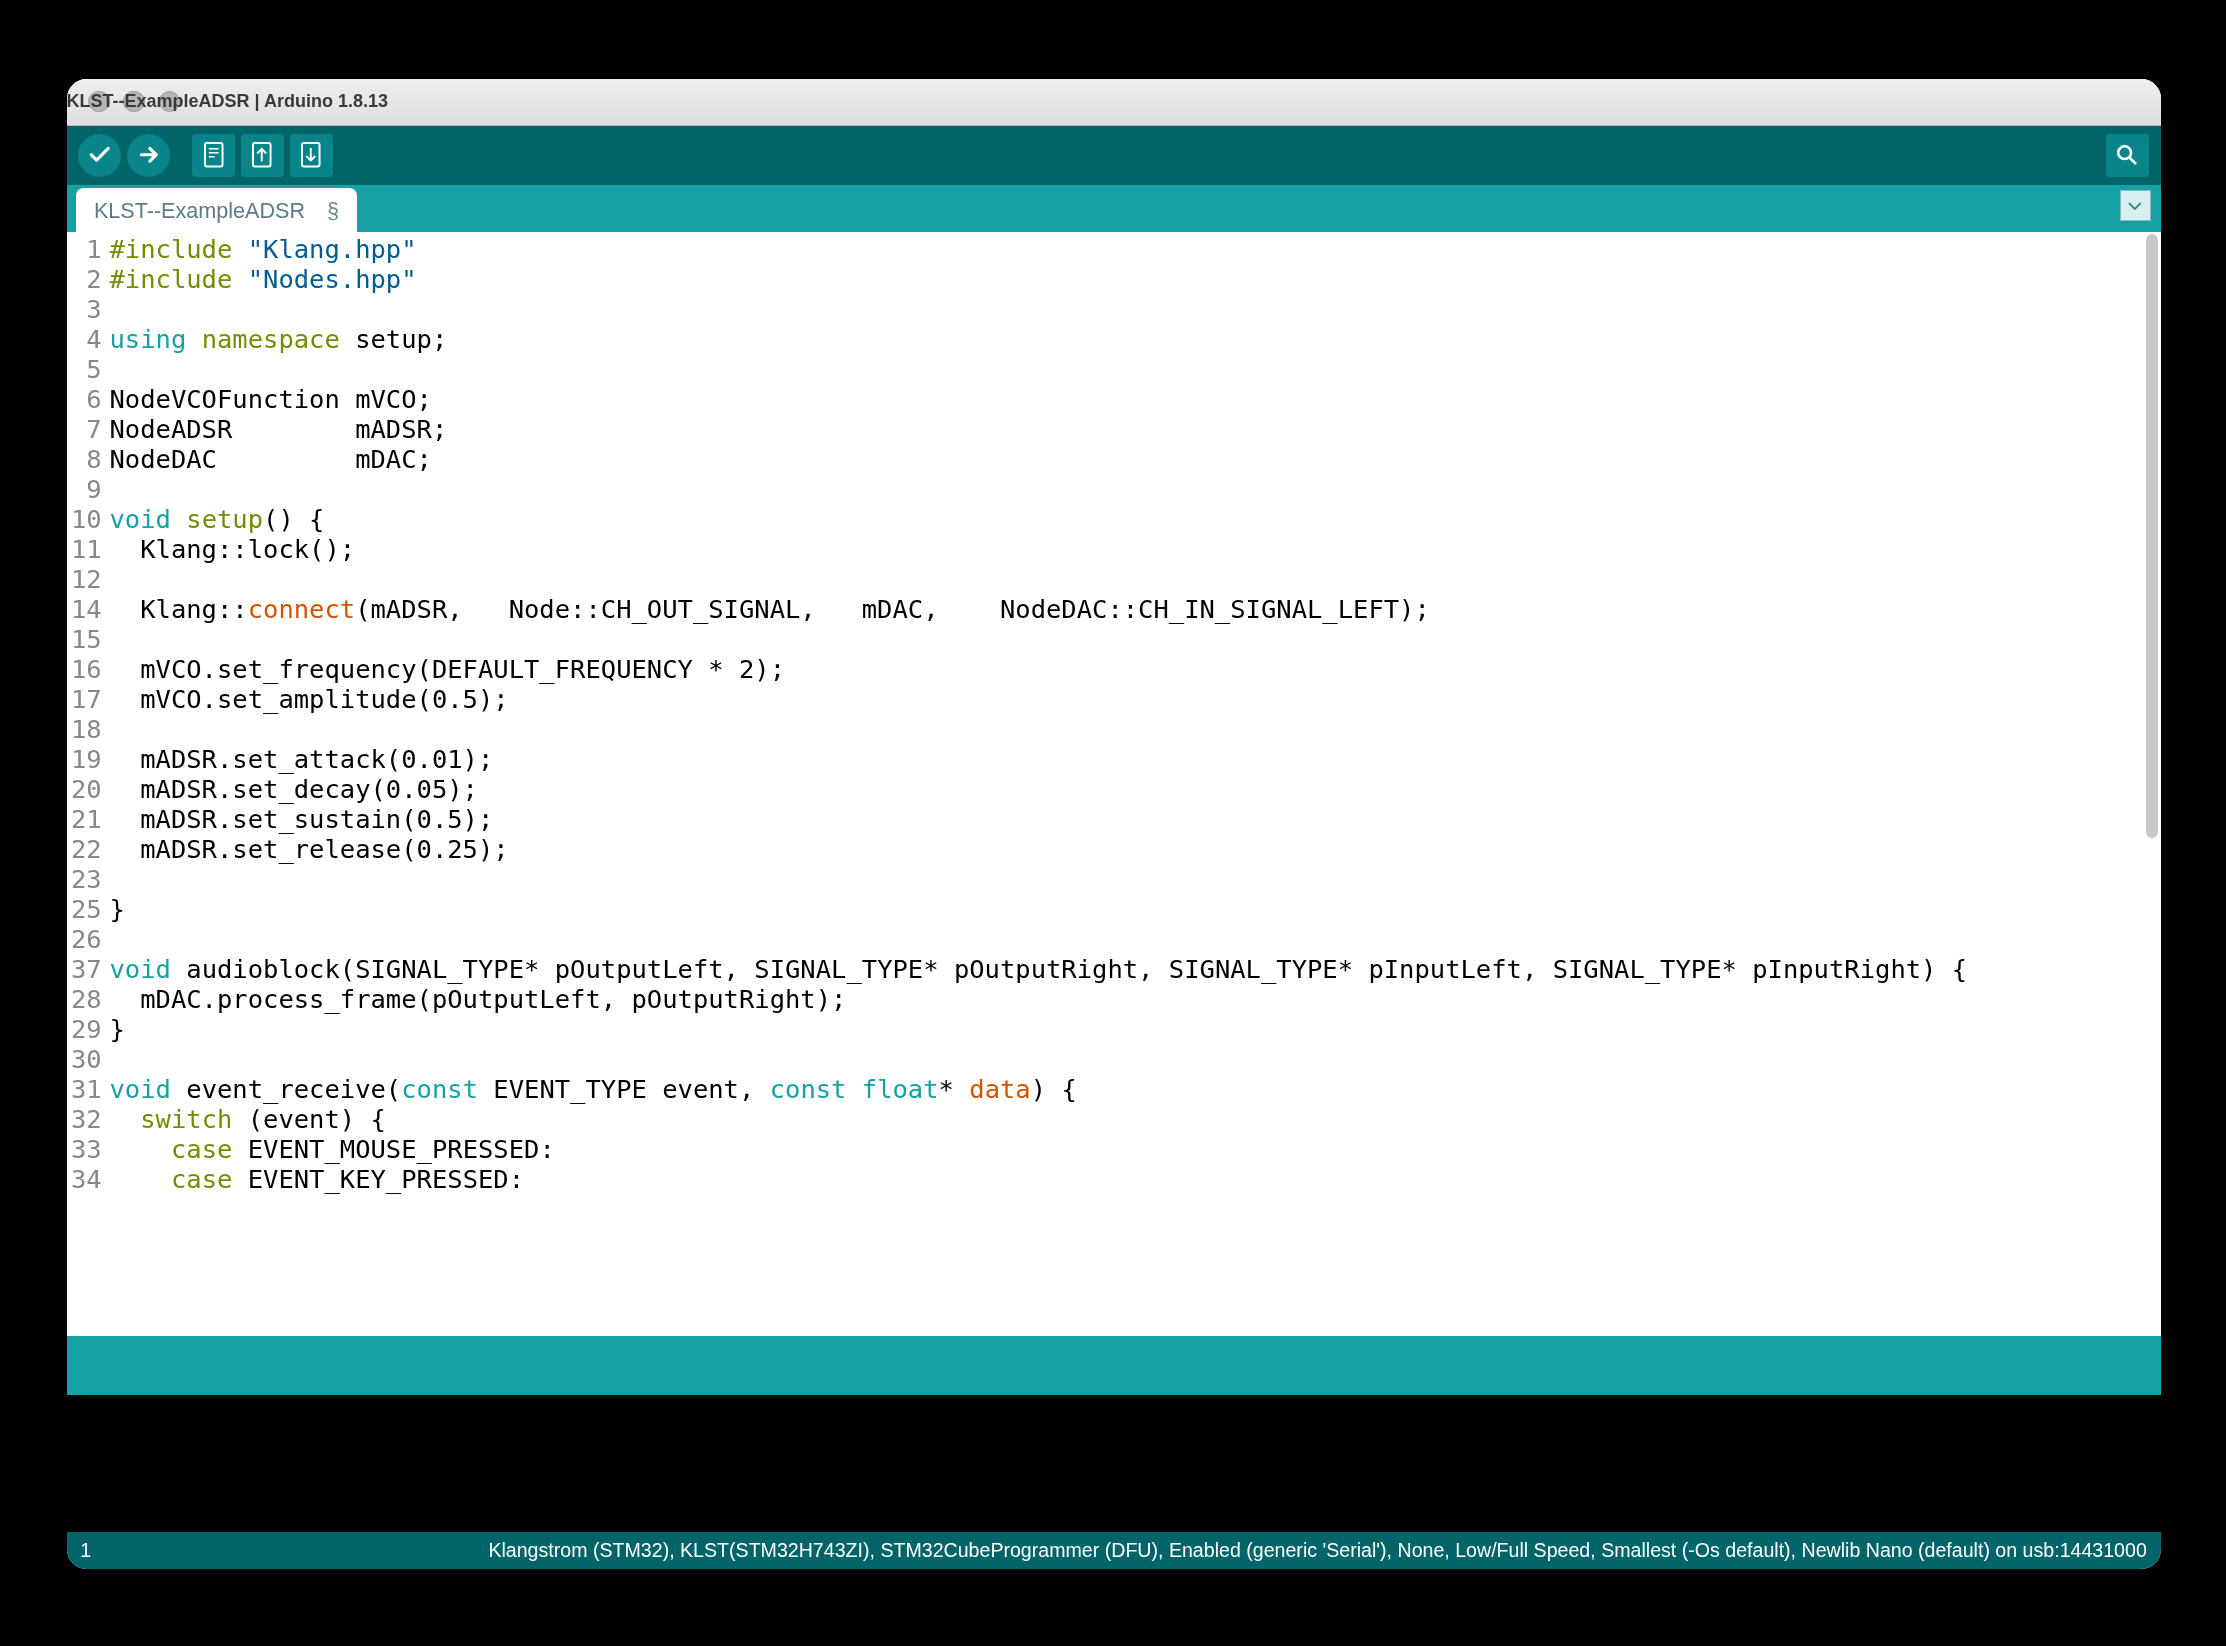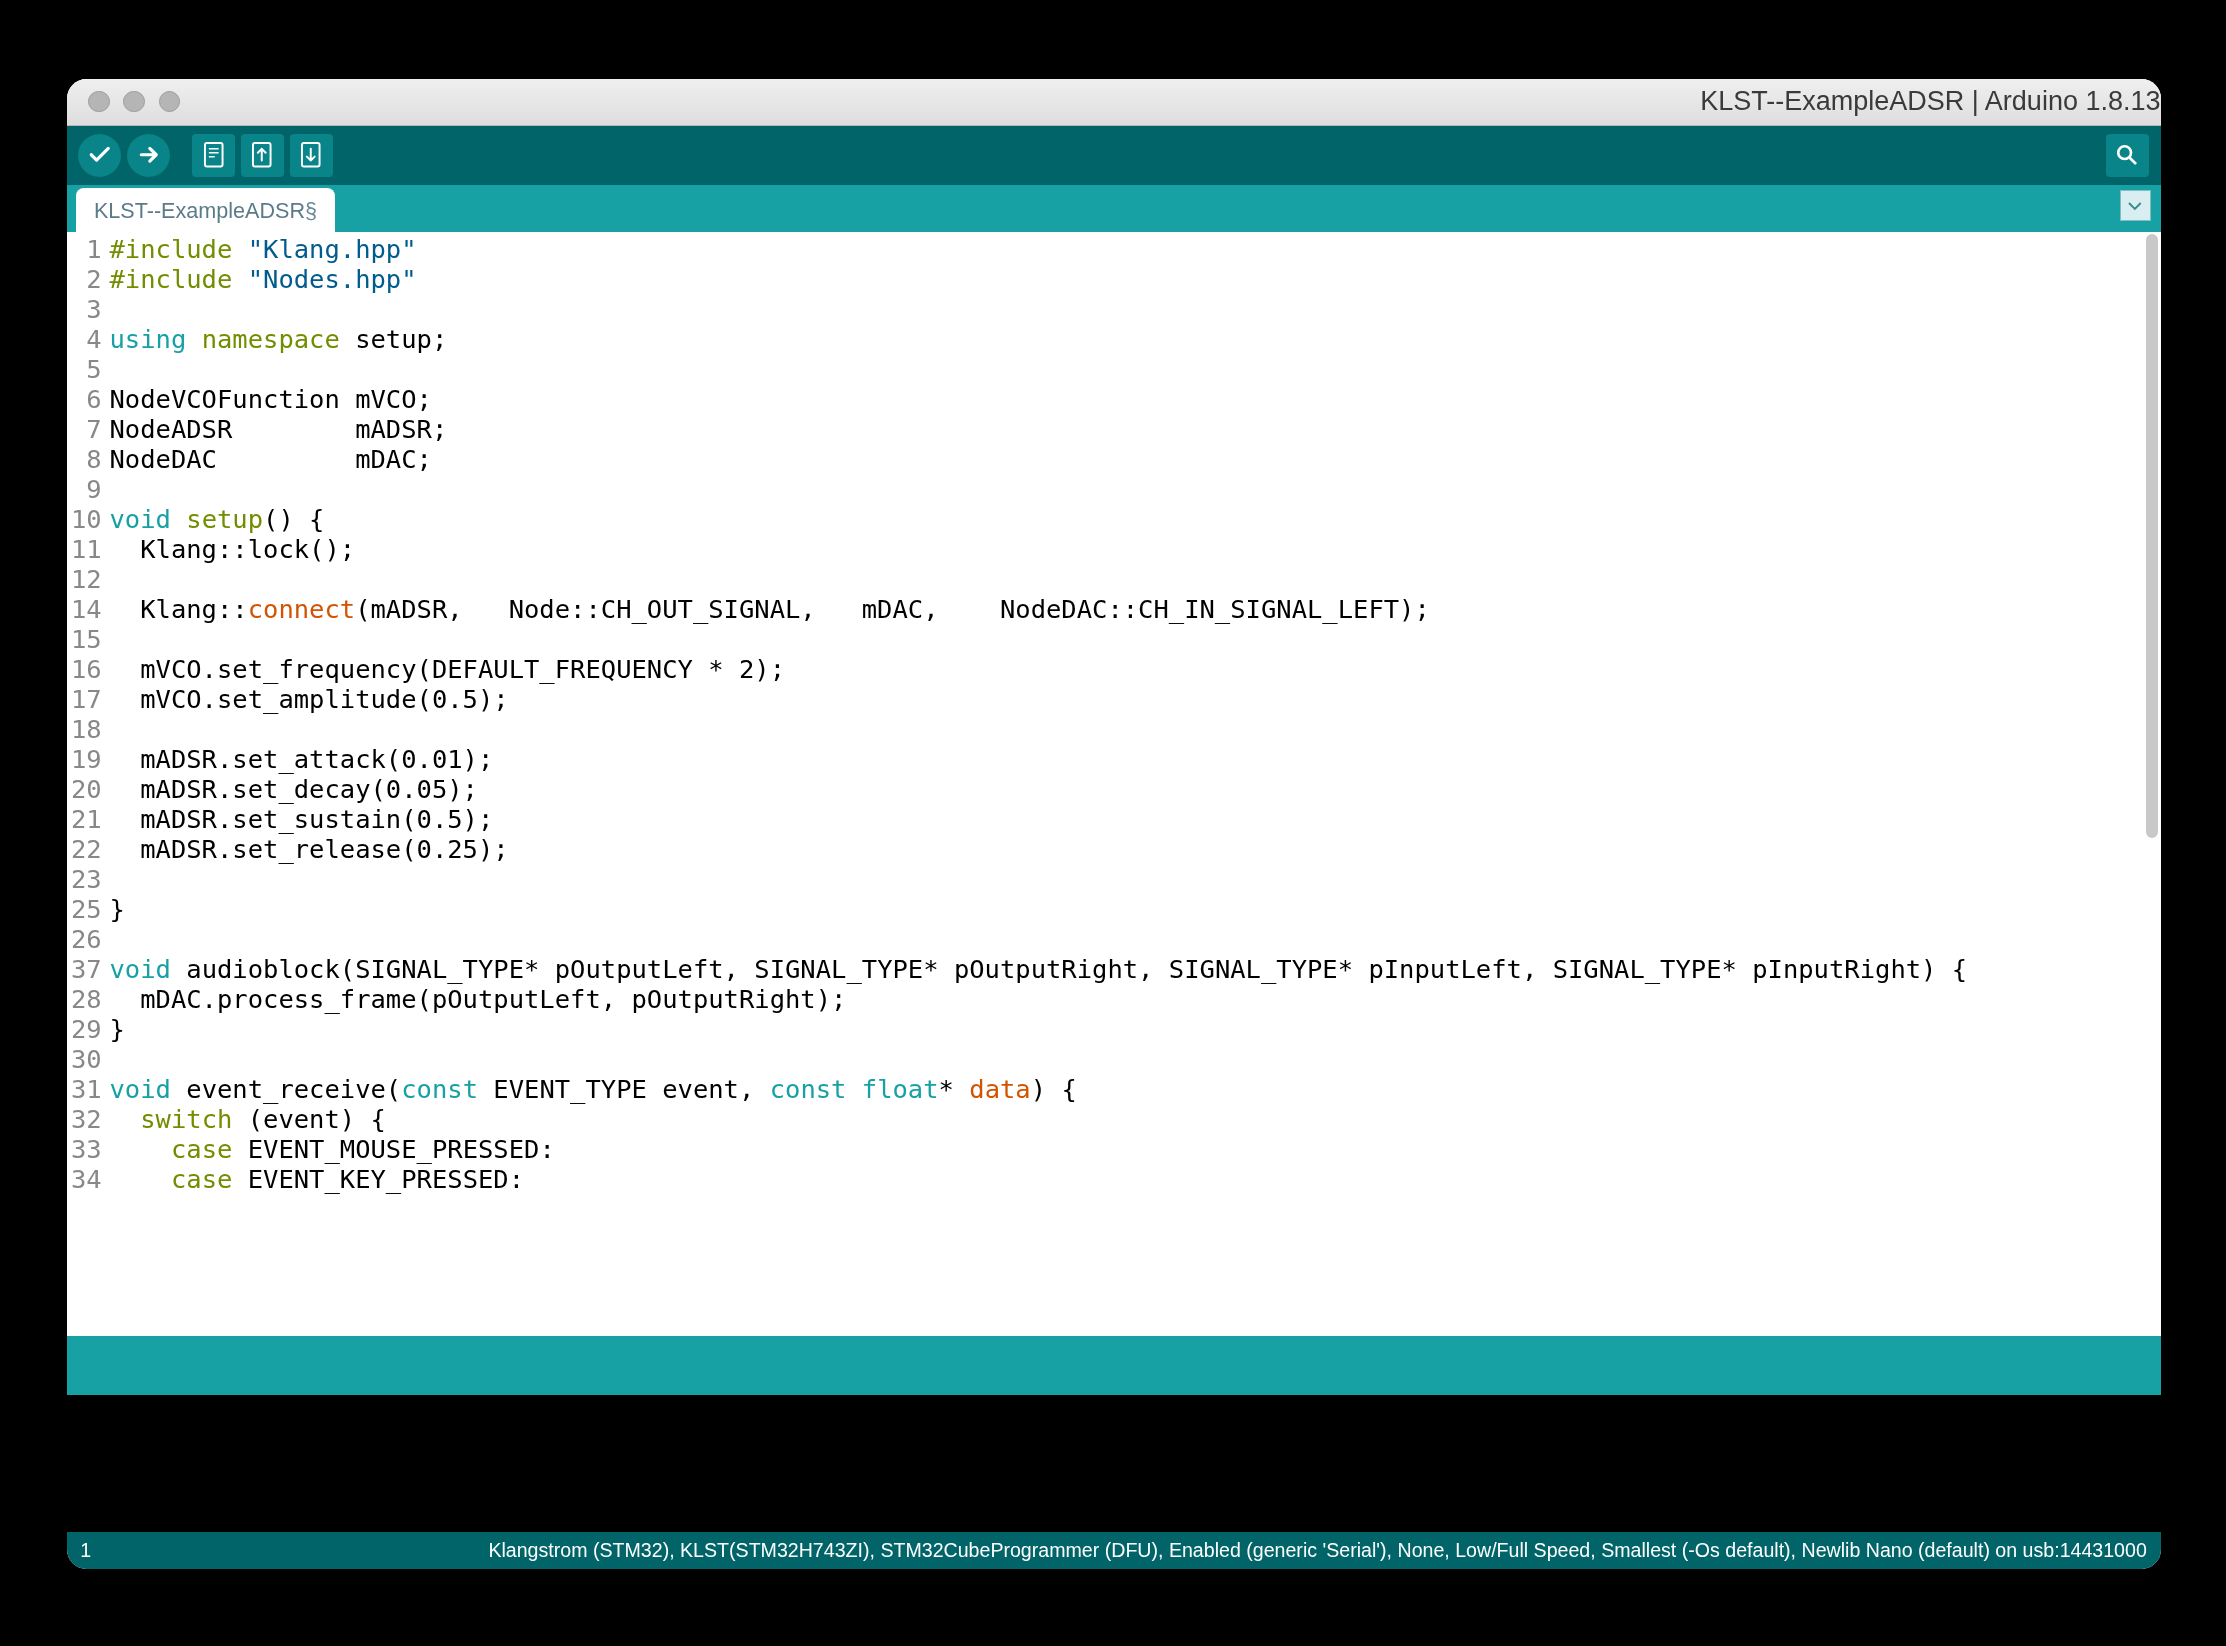--- a/index.html
+++ b/index.html
@@ -36,23 +36,23 @@
   padding-left: 21.6px;
 }
 .traffic-light {
   width: 21.6px; height: 21.6px; border-radius: 50%;
   background: #b5b5b5;
   border: 1px solid #9b9b9b;
 }
 .window-title {
   position: absolute;
   left: 0; right: 0;
-  text-align: right;
-  font-weight: 400;
-  font-size: 27px;
+  text-align: left;
+  font-weight: 700;
+  font-size: 18px;
   color: #3a3a3a;
   pointer-events: none;
 }
 .toolbar {
   height: 59px;
   background: #006468;
   display: flex;
   align-items: center;
   padding: 0 11.8px;
   gap: 5.9px;
@@ -84,21 +84,21 @@
   padding-left: 9.8px;
   position: relative;
 }
 .tab {
   background: #fff;
   border-radius: 7.8px 7.8px 0 0;
   padding: 9.8px 17.6px 7.8px 17.6px;
   font-size: 21.6px;
   color: #5b7b8a;
   display: flex;
-  gap: 0;
+  gap: 22px;
 }
 .tab-menu-btn {
   position: absolute;
   right: 9.8px;
   top: 5.9px;
   width: 31px; height: 31px;
   background: #d9eef0;
   border: 1px solid #7fbfc2;
   display: flex; align-items: center; justify-content: center;
   cursor: pointer;

